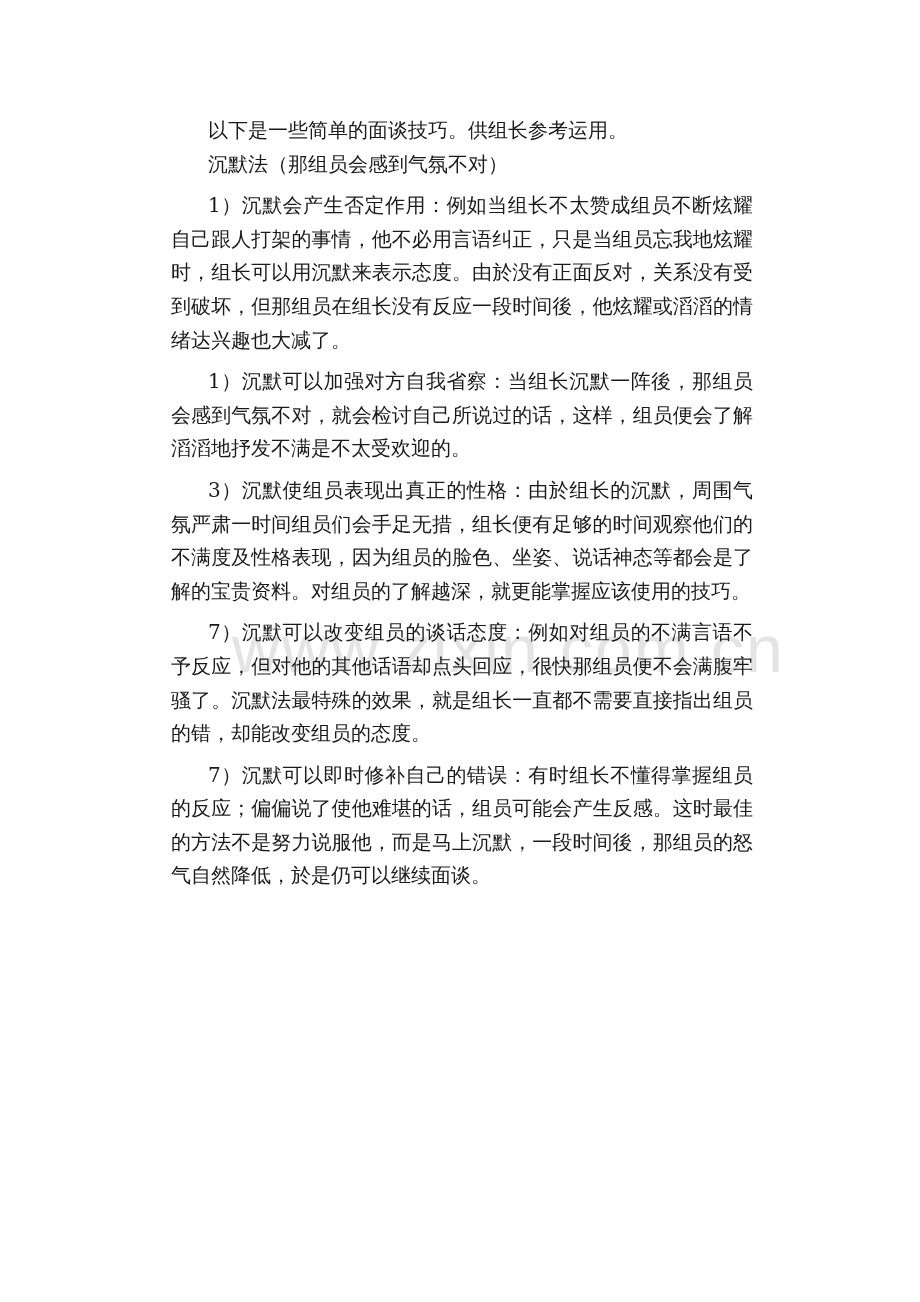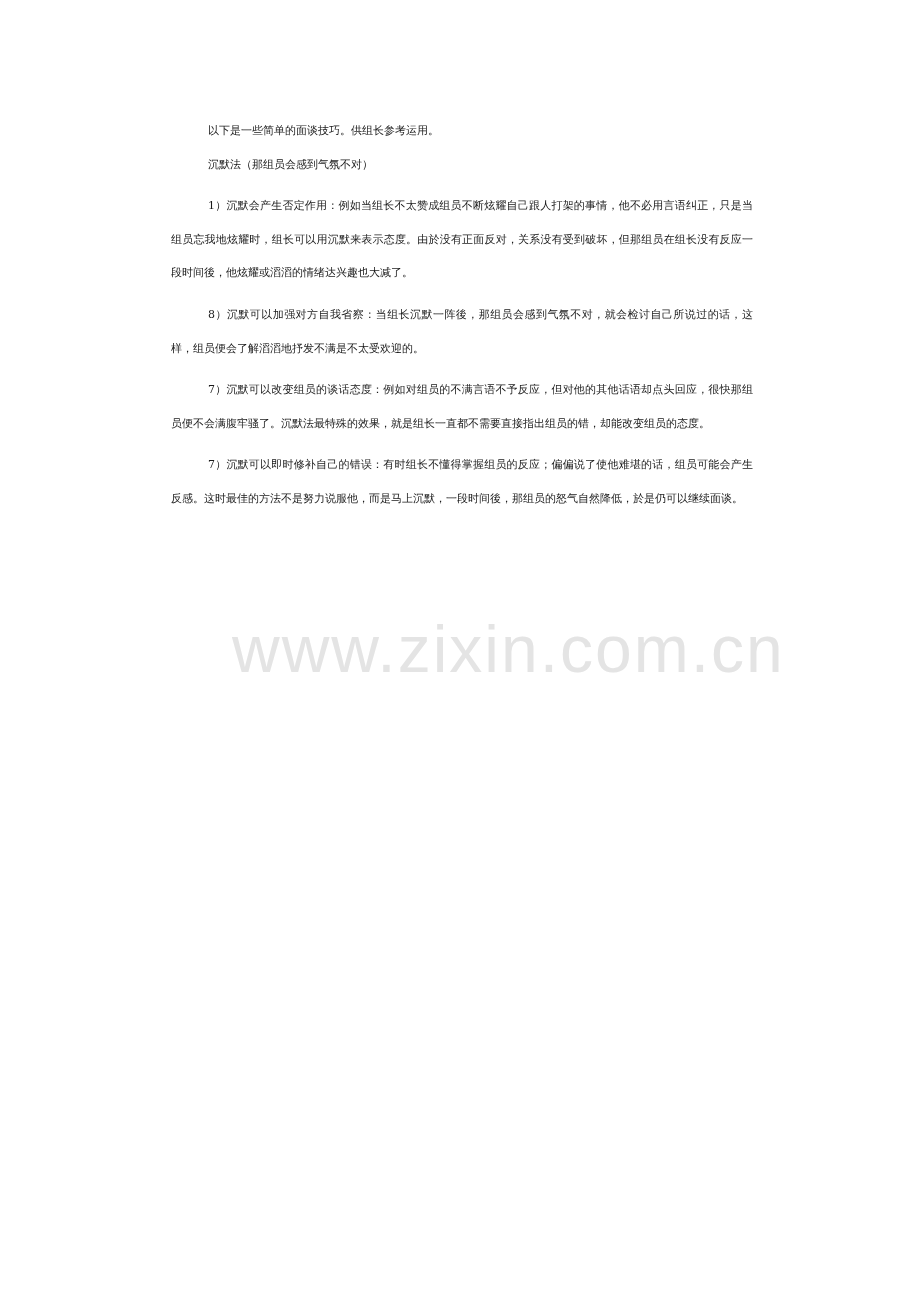--- a/index.html
+++ b/index.html
@@ -1,20 +1,20 @@
 <!DOCTYPE html>
 <html><head>
   <meta charset="utf-8">
   <style>
     html, body { margin: 0; padding: 0; background: #ffffff; }
     body { width: 920px; height: 1302px; position: relative; overflow: hidden; }
     .page {
       position: absolute; left: 171px; top: 114px; width: 582px;
       font-family: "DejaVu Serif", "Liberation Serif", serif;
-      font-size: 11px; line-height: 33.6px; color: #1a1a1a;
+      font-size: 20px; line-height: 33.6px; color: #1a1a1a;
       text-align: justify;
     }
     .para { margin: 0; text-indent: 37px; }
     .para.gap { margin-top: 8px; }
     .watermark {
       position: absolute; left: 232px; top: 611px;
       font-family: "Liberation Sans", sans-serif;
       font-size: 66px; letter-spacing: 2px; color: #e4e4e4;
       z-index: 0; white-space: nowrap; pointer-events: none;
     }
@@ -22,16 +22,17 @@
   </style>
 </head>
 <body>
 
 <div class="watermark">www.zixin.com.cn</div>
 
 <div class="page">
   <p class="para">以下是一些简单的面谈技巧。供组长参考运用。</p>
   <p class="para">沉默法（那组员会感到气氛不对）</p>
   <p class="para gap">1）沉默会产生否定作用：例如当组长不太赞成组员不断炫耀自己跟人打架的事情，他不必用言语纠正，只是当组员忘我地炫耀时，组长可以用沉默来表示态度。由於没有正面反对，关系没有受到破坏，但那组员在组长没有反应一段时间後，他炫耀或滔滔的情绪达兴趣也大减了。</p>
-  <p class="para gap">8）沉默可以加强对方自我省察：当组长沉默一阵後，那组员会感到气氛不对，就会检讨自己所说过的话，这样，组员便会了解滔滔地抒发不满是不太受欢迎的。</p>
+  <p class="para gap">1）沉默可以加强对方自我省察：当组长沉默一阵後，那组员会感到气氛不对，就会检讨自己所说过的话，这样，组员便会了解滔滔地抒发不满是不太受欢迎的。</p>
+  <p class="para gap">3）沉默使组员表现出真正的性格：由於组长的沉默，周围气氛严肃一时间组员们会手足无措，组长便有足够的时间观察他们的不满度及性格表现，因为组员的脸色、坐姿、说话神态等都会是了解的宝贵资料。对组员的了解越深，就更能掌握应该使用的技巧。</p>
   <p class="para gap">7）沉默可以改变组员的谈话态度：例如对组员的不满言语不予反应，但对他的其他话语却点头回应，很快那组员便不会满腹牢骚了。沉默法最特殊的效果，就是组长一直都不需要直接指出组员的错，却能改变组员的态度。</p>
   <p class="para gap">7）沉默可以即时修补自己的错误：有时组长不懂得掌握组员的反应；偏偏说了使他难堪的话，组员可能会产生反感。这时最佳的方法不是努力说服他，而是马上沉默，一段时间後，那组员的怒气自然降低，於是仍可以继续面谈。</p>
 </div>
 
 </body></html>

